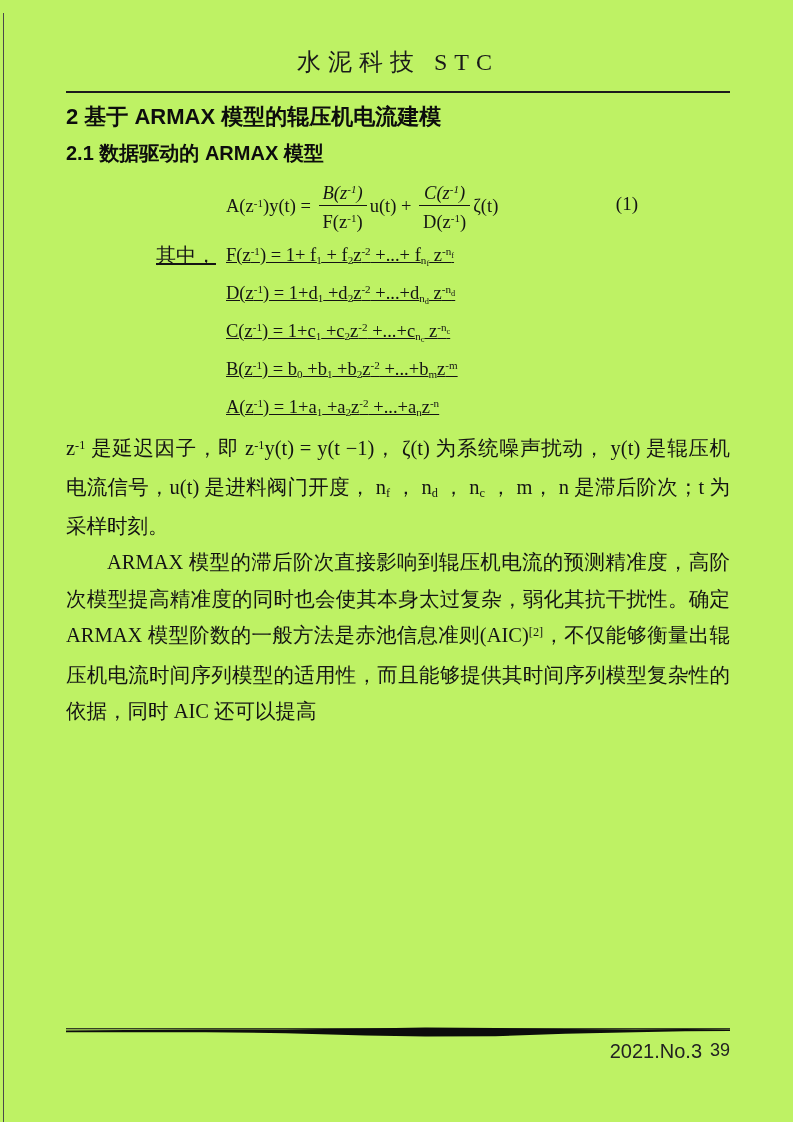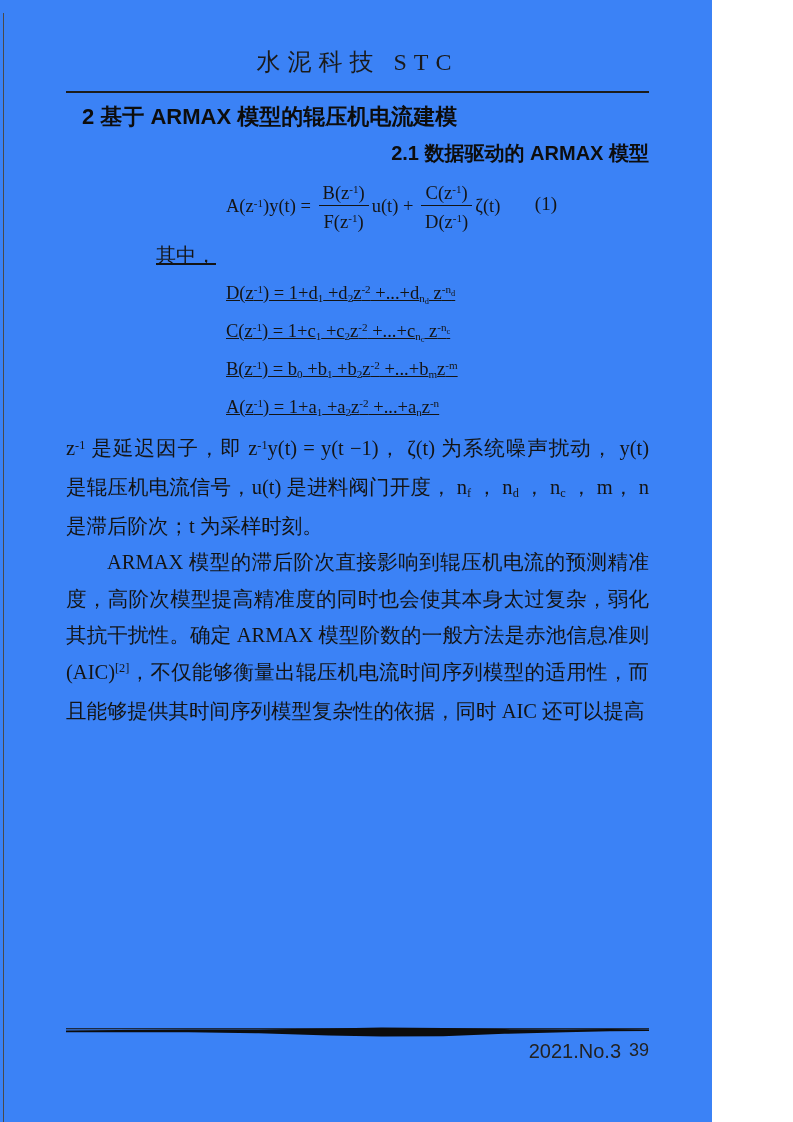--- a/index.html
+++ b/index.html
@@ -1,19 +1,19 @@
 <!DOCTYPE html>
 <html><head>
 <meta charset="utf-8">
 <style>
   html,body{margin:0;padding:0;background:#ffffff;}
   .page{
     position:relative;
-    width:712px;height:1122px;
-    background:#3b82f6;
+    width:793px;height:1122px;
+    background:#bef264;
     font-family:"Liberation Serif","DejaVu Serif",serif;
     color:#141414;
     overflow:hidden;
   }
   .scan-line{
     position:absolute;left:3px;top:13px;bottom:0;width:1px;
     background:#4a4a4a;
   }
   .inner{position:absolute;left:66px;right:63px;top:0;}
   .journal-title{
@@ -30,40 +30,39 @@
   }
   .para{
     margin:0;
     font-size:20.5px;
     line-height:37px;
     text-align:justify;
   }
   .para.indent{text-indent:2em;}
   .p-intro{margin-top:9px;}
   .h2{
-    margin:7px 0 0 16px;
+    margin:7px 0 0 0;
     font-family:"Liberation Sans","DejaVu Sans",sans-serif;
     font-weight:bold;font-size:22px;line-height:34px;
     color:#0d0d0d;
   }
   .h3{
     margin:2px 0 0 0;
     font-family:"Liberation Sans","DejaVu Sans",sans-serif;
     font-weight:bold;font-size:20px;line-height:34px;
     color:#0d0d0d;
-    text-align:right;
   }
   
   .eq{font-size:18.5px;white-space:nowrap;}
   .sup{font-size:60%;position:relative;top:-0.5em;}
   .sub{font-size:60%;position:relative;top:0.28em;}
   .supsub{font-size:45%;position:relative;top:-0.35em;}
   .subsub{font-size:45%;position:relative;top:0.62em;}
   .frac{display:inline-block;vertical-align:middle;text-align:center;margin:0 3px;}
-  .fnum{display:block;padding:0 4px 1px 4px;border-bottom:1.4px solid #141414;}
+  .fnum{display:block;padding:0 4px 1px 4px;border-bottom:1.4px solid #141414;font-style:italic;}
   .fden{display:block;padding:6px 4px 0 4px;}
   .equation-line{
     position:relative;
     margin:5px 0 3px 0;
     padding-left:160px;
     height:58px;
     display:flex;align-items:flex-end;
   }
   .eq-number{
     position:absolute;right:92px;top:50%;transform:translateY(-50%);
@@ -109,20 +108,21 @@
     <h3 class="h3">2.1 数据驱动的 ARMAX 模型</h3>
 
 
     <div class="equation-line">
       <span class="eq"><span>A(z</span><span class="sup">-1</span><span>)y(t) = </span><span class="frac"><span class="fnum"><span>B(z</span><span class="sup">-1</span><span>)</span></span><span class="fden"><span>F(z</span><span class="sup">-1</span><span>)</span></span></span><span>u(t) + </span><span class="frac"><span class="fnum"><span>C(z</span><span class="sup">-1</span><span>)</span></span><span class="fden"><span>D(z</span><span class="sup">-1</span><span>)</span></span></span><span>ζ(t)</span></span>
       <span class="eq-number">(1)</span>
     </div>
 
     <div class="eq-row first">
       <span class="where-label">其中，</span>
+      <span class="eq"><span>F(z</span><span class="sup">-1</span><span>) = 1+ f</span><span class="sub">1</span><span> + f</span><span class="sub">2</span><span>z</span><span class="sup">-2</span><span> +...+ f</span><span class="sub">n</span><span class="subsub">f</span><span> z</span><span class="sup">-n</span><span class="supsub">f</span></span>
     </div>
     <div class="eq-row">
       <span class="eq"><span>D(z</span><span class="sup">-1</span><span>) = 1+d</span><span class="sub">1</span><span> +d</span><span class="sub">2</span><span>z</span><span class="sup">-2</span><span> +...+d</span><span class="sub">n</span><span class="subsub">d</span><span> z</span><span class="sup">-n</span><span class="supsub">d</span></span>
     </div>
     <div class="eq-row">
       <span class="eq"><span>C(z</span><span class="sup">-1</span><span>) = 1+c</span><span class="sub">1</span><span> +c</span><span class="sub">2</span><span>z</span><span class="sup">-2</span><span> +...+c</span><span class="sub">n</span><span class="subsub">c</span><span> z</span><span class="sup">-n</span><span class="supsub">c</span></span>
     </div>
     <div class="eq-row">
       <span class="eq"><span>B(z</span><span class="sup">-1</span><span>) = b</span><span class="sub">0</span><span> +b</span><span class="sub">1</span><span> +b</span><span class="sub">2</span><span>z</span><span class="sup">-2</span><span> +...+b</span><span class="sub">m</span><span>z</span><span class="sup">-m</span></span>
     </div>

